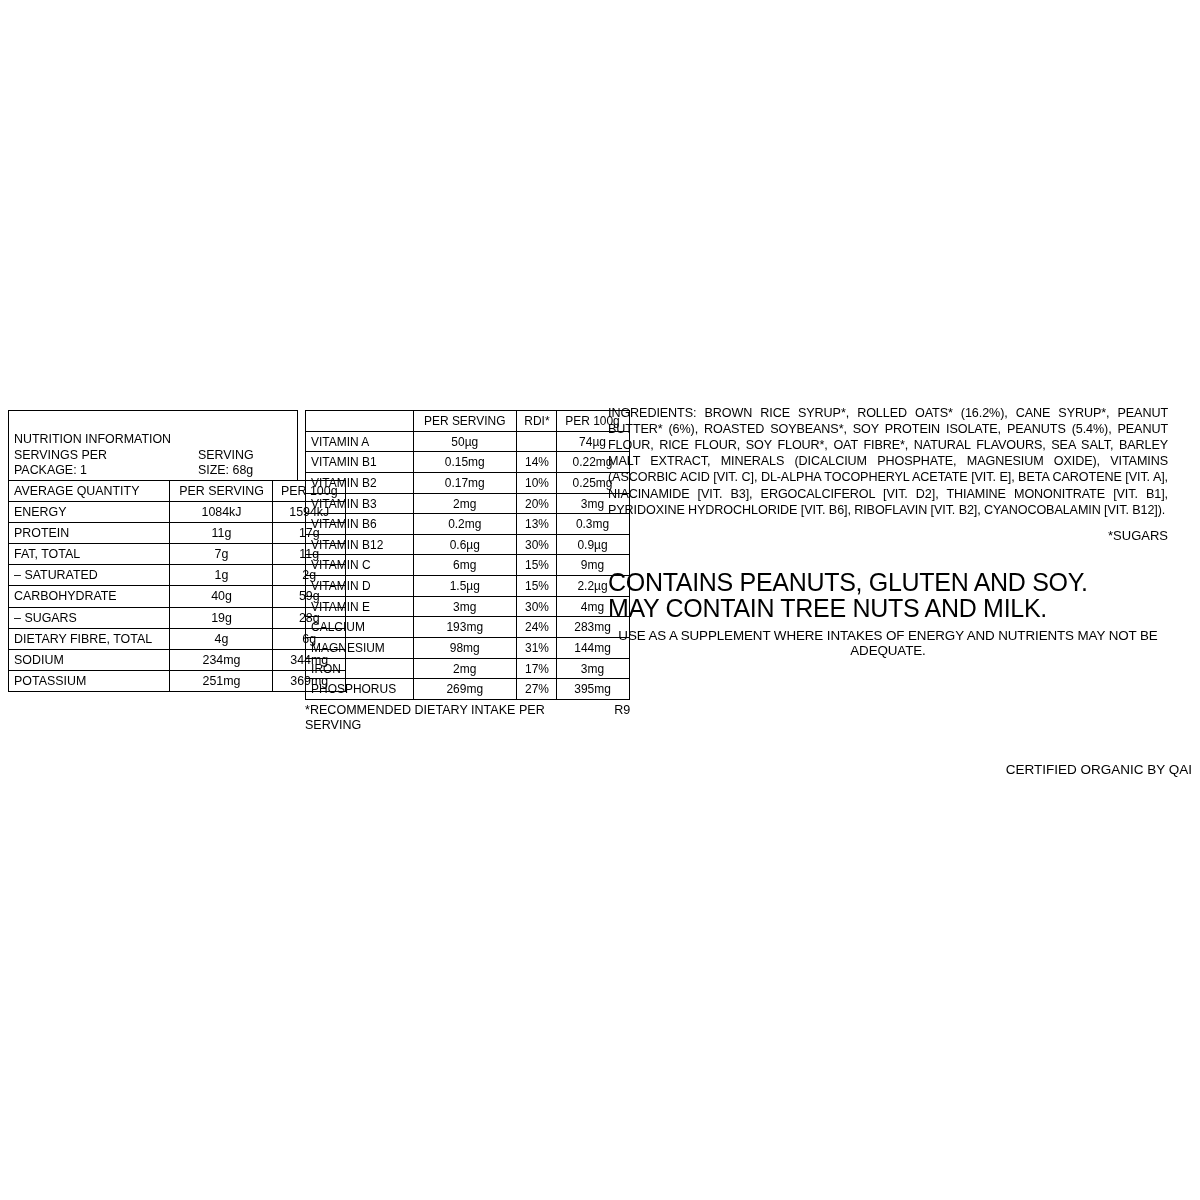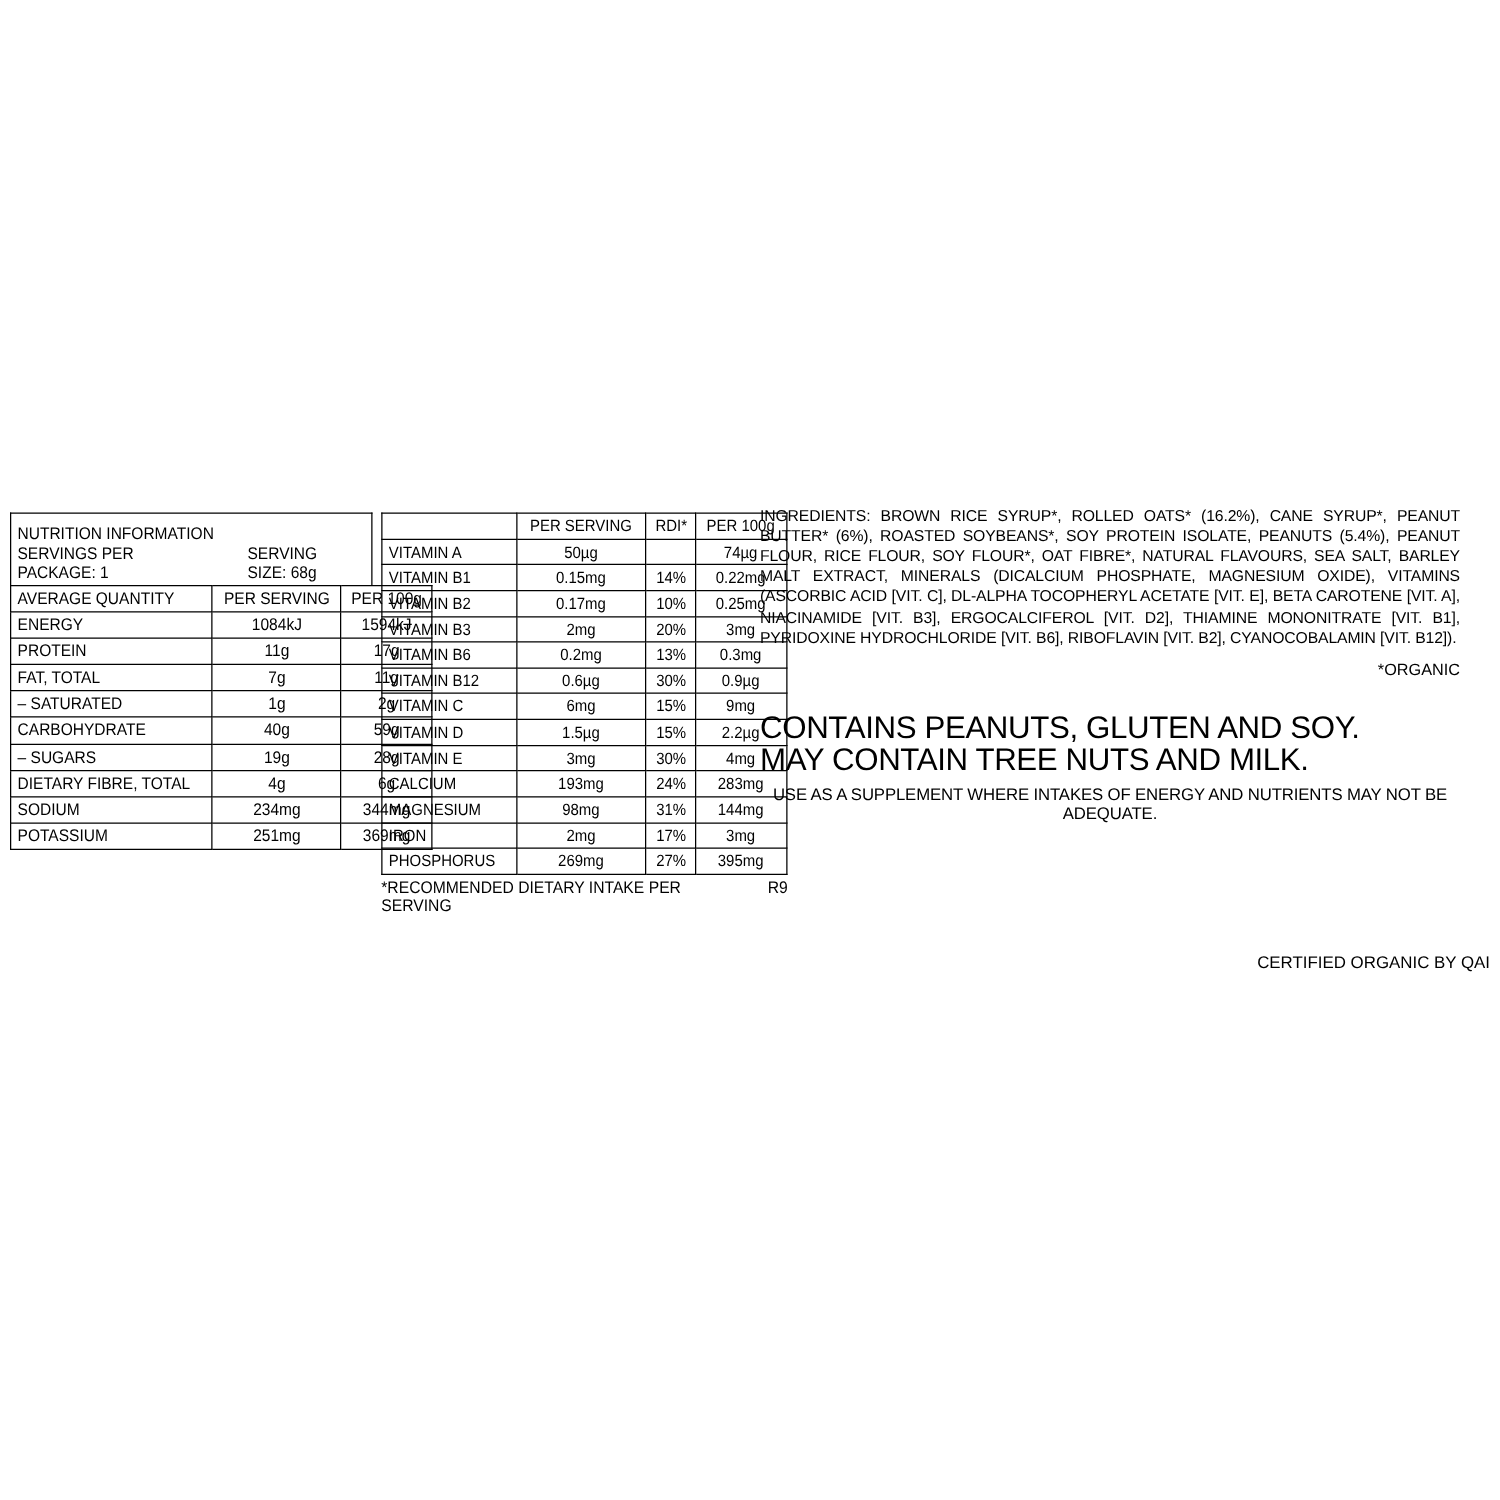--- a/index.html
+++ b/index.html
@@ -44,21 +44,21 @@
   }
   table.grid td.left, table.grid th.left {
     text-align: left;
     transform-origin: left center;
   }
 
   
   #nutrition-head {
     border: 1px solid #000;
     border-bottom: none;
-    padding: 8px 5px 2px 5px;
+    padding: 20px 5px 2px 5px;
     font-size: 13.5px;
     line-height: 1.15;
   }
   #nutrition-head .line1 {
     letter-spacing: 0px;
   }
   #nutrition-head .line2 {
     display: flex;
     justify-content: space-between;
     gap: 44px;
@@ -279,19 +279,19 @@
     </tbody>
   </table>
   <div id="vitamin-footer">
     <span class="cond">*RECOMMENDED DIETARY INTAKE PER SERVING</span>
     <span class="cond-r">R9</span>
   </div>
 </div>
 
 <div class="panel" id="ingredients-panel">
   <div id="ingredients-text">INGREDIENTS: BROWN RICE SYRUP*, ROLLED OATS* (16.2%), CANE SYRUP*, PEANUT BUTTER* (6%), ROASTED SOYBEANS*, SOY PROTEIN ISOLATE, PEANUTS (5.4%), PEANUT FLOUR, RICE FLOUR, SOY FLOUR*, OAT FIBRE*, NATURAL FLAVOURS, SEA SALT, BARLEY MALT EXTRACT, MINERALS (DICALCIUM PHOSPHATE, MAGNESIUM OXIDE), VITAMINS (ASCORBIC ACID [VIT. C], DL-ALPHA TOCOPHERYL ACETATE [VIT. E], BETA CAROTENE [VIT. A], NIACINAMIDE [VIT. B3], ERGOCALCIFEROL [VIT. D2], THIAMINE MONONITRATE [VIT. B1], PYRIDOXINE HYDROCHLORIDE [VIT. B6], RIBOFLAVIN [VIT. B2], CYANOCOBALAMIN [VIT. B12]).</div>
-  <div id="organic-note">*ORGANIC</div>
+  <div id="organic-note">*SUGARS</div>
   <div class="allergen">CONTAINS PEANUTS, GLUTEN AND SOY.</div>
   <div class="allergen" style="margin-top:0">MAY CONTAIN TREE NUTS AND MILK.</div>
   <div id="supplement-note">USE AS A SUPPLEMENT WHERE INTAKES OF ENERGY AND NUTRIENTS MAY NOT BE ADEQUATE.</div>
 </div>
 
 <div id="certified">CERTIFIED ORGANIC BY QAI</div>
 
 </body></html>

